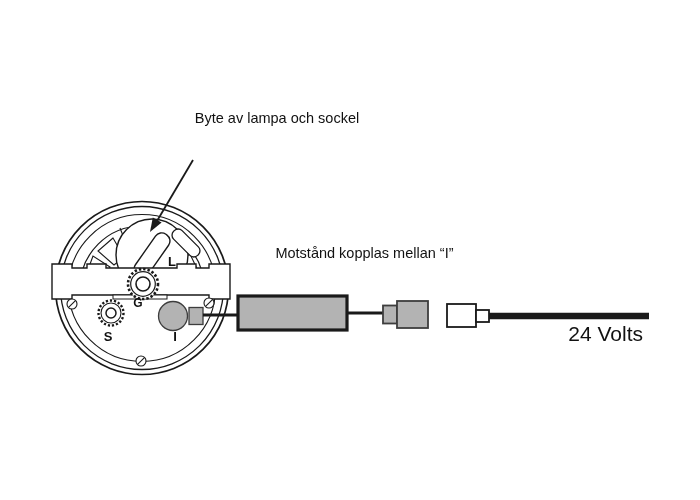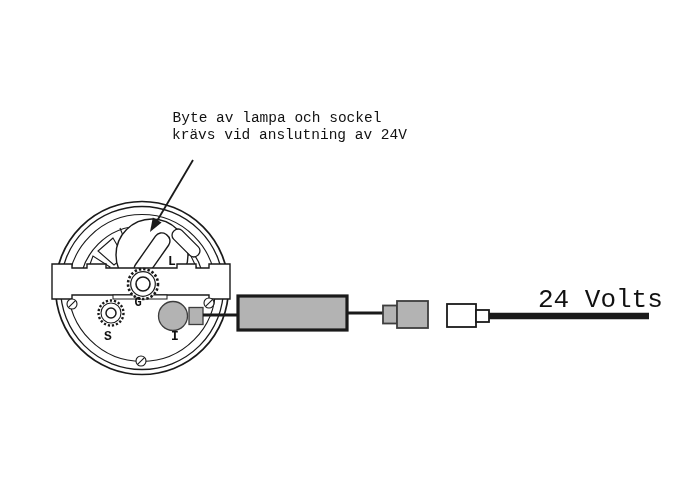--- a/index.html
+++ b/index.html
@@ -6,25 +6,25 @@
     --background:#ffffff;
     --line:#1a1a1a;
     --component-fill:#b3b3b3;
     --connector-outline:#3d3d3d;
     --text:#111111;
   }
   html,body{margin:0;padding:0;background:#fff;}
   .stage{
     position:relative;width:664px;height:500px;overflow:hidden;
     background:var(--background);
-    font-family:Liberation Mono, monospace;color:var(--text);
+    font-family:Liberation Sans, sans-serif;color:var(--text);
   }
   .stage svg{position:absolute;left:0;top:0;}
   .note{position:absolute;text-align:center;font-size:14.5px;line-height:17px;white-space:nowrap;}
-  .volts{position:absolute;font-size:26px;text-align:left;white-space:nowrap;}
+  .volts{position:absolute;font-size:21px;text-align:right;white-space:nowrap;margin-top:37px;}
   .tlabel{position:absolute;font-weight:bold;font-size:13px;text-align:center;}
   .tlabel.g{font-size:12px;}
   
   .outline{fill:#fff;stroke:var(--line);}
   .thin{fill:none;stroke:var(--line);}
   .knurl{fill:#fff;stroke:var(--line);}
   .grayfill{fill:var(--component-fill);stroke:var(--connector-outline);}
   .resistorbox{fill:var(--component-fill);stroke:var(--line);}
   .whitebox{fill:#fff;stroke:var(--line);}
   .wire{stroke:var(--line);fill:none;}
@@ -97,24 +97,24 @@
     <line class="wire" x1="489" y1="316" x2="649" y2="316" stroke-width="6.5"></line>
 
     <g>
       <line class="thin" x1="193" y1="160" x2="157" y2="221" stroke-width="1.8"></line>
       <polygon class="solid" points="150,232 152.8,217.5 161.6,222.6"></polygon>
     </g>
   </svg>
 
   <div class="note" style="left:172px;top:110px;width:210px;">
     <div>Byte av lampa och sockel</div>
-    <div>krävs vid anslutning av 24V</div>
   </div>
 
   <div class="note" style="left:252px;top:245px;width:225px;">
+    <div>Motstånd kopplas mellan “I”</div>
   </div>
 
   <div class="volts" style="left:538px;top:285px;width:105px;">24 Volts</div>
 
   <div class="tlabel" style="left:166px;top:254px;width:12px;">L</div>
   <div class="tlabel g" style="left:132px;top:296px;width:12px;">G</div>
   <div class="tlabel" style="left:102px;top:329px;width:12px;">S</div>
   <div class="tlabel" style="left:169px;top:329px;width:12px;">I</div>
 </div>
 

